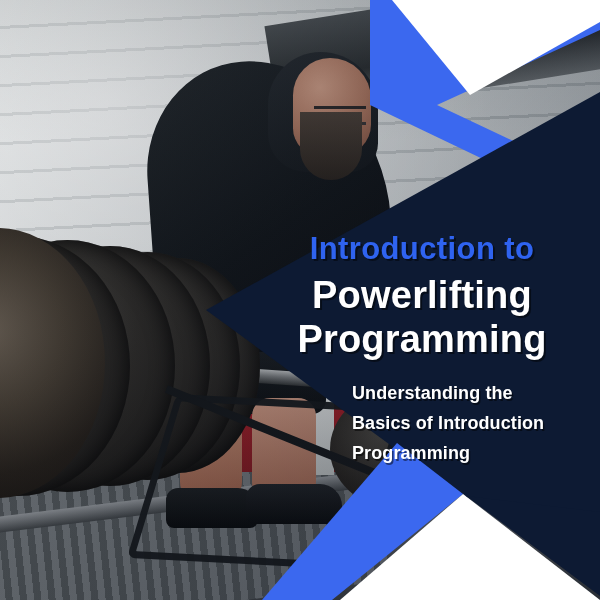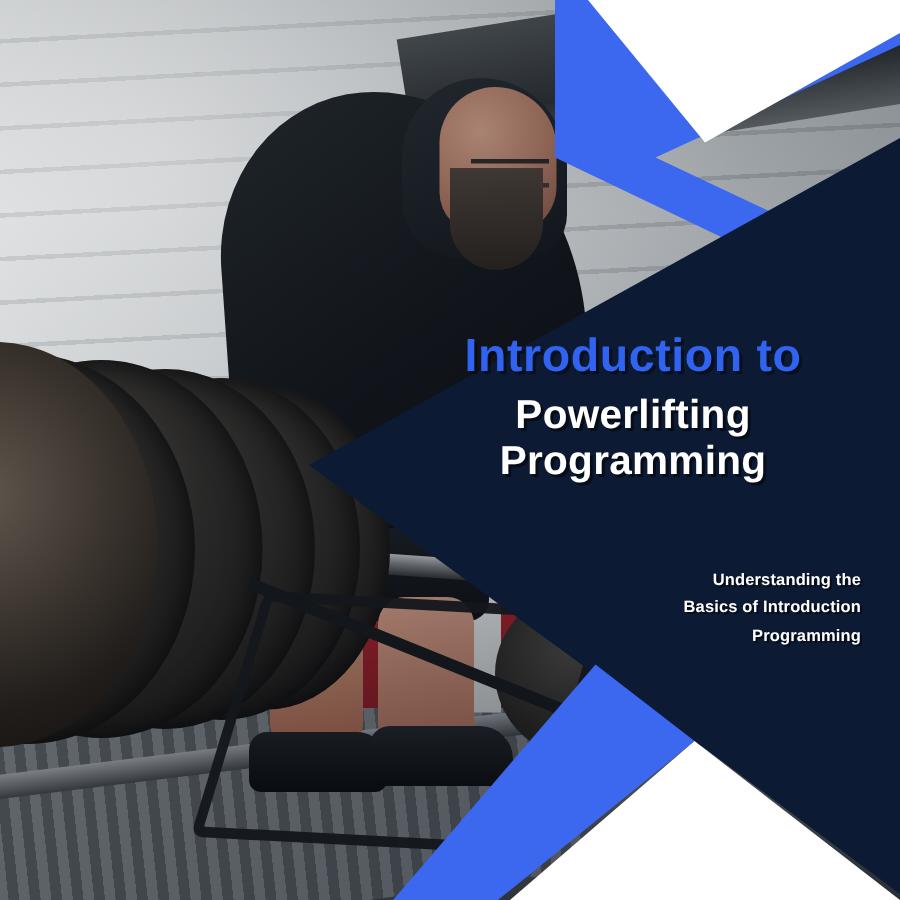--- a/index.html
+++ b/index.html
@@ -256,53 +256,53 @@
   .shapes {
     position: absolute;
     inset: 0;
   }
   .shapes svg { display: block; }
 
   
   .copy {
     position: absolute;
     left: 262px;
-    top: 220px;
+    top: 232px;
     width: 320px;
     text-align: center;
   }
   .title-line-1 {
     color: #2f63f0;
     font-size: 31px;
     font-weight: 700;
     letter-spacing: 0.4px;
     line-height: 1.12;
     margin: 0 0 6px 0;
     text-shadow: 2px 2px 0 rgba(0,0,0,0.45);
     white-space: nowrap;
   }
   .title-line-2,
   .title-line-3 {
     color: #ffffff;
-    font-size: 27px;
+    font-size: 38px;
     font-weight: 700;
     letter-spacing: 0.2px;
     line-height: 1.16;
     margin: 0;
     text-shadow: 2px 2px 0 rgba(0,0,0,0.5);
     white-space: nowrap;
   }
   .subtitle {
     position: absolute;
     left: 352px;
     top: 378px;
     width: 222px;
-    text-align: right;
+    text-align: left;
     color: #ffffff;
-    font-size: 11px;
+    font-size: 18px;
     font-weight: 700;
     line-height: 1.68;
     letter-spacing: 0.1px;
     text-shadow: 1.5px 1.5px 0 rgba(0,0,0,0.5);
   }
   .subtitle div { white-space: nowrap; }
 </style>
 </head>
 <body>
 

